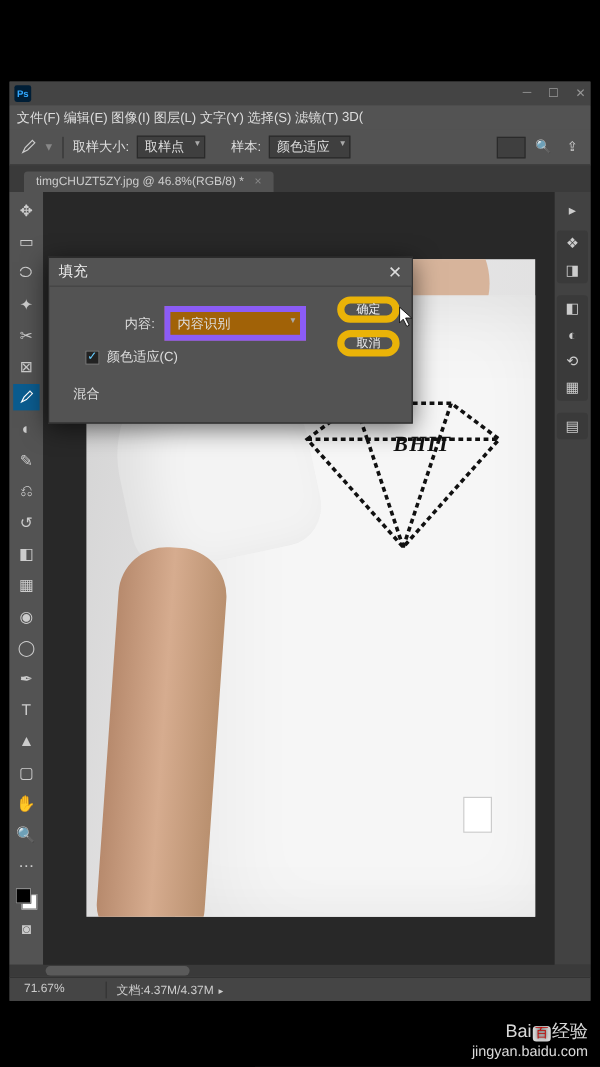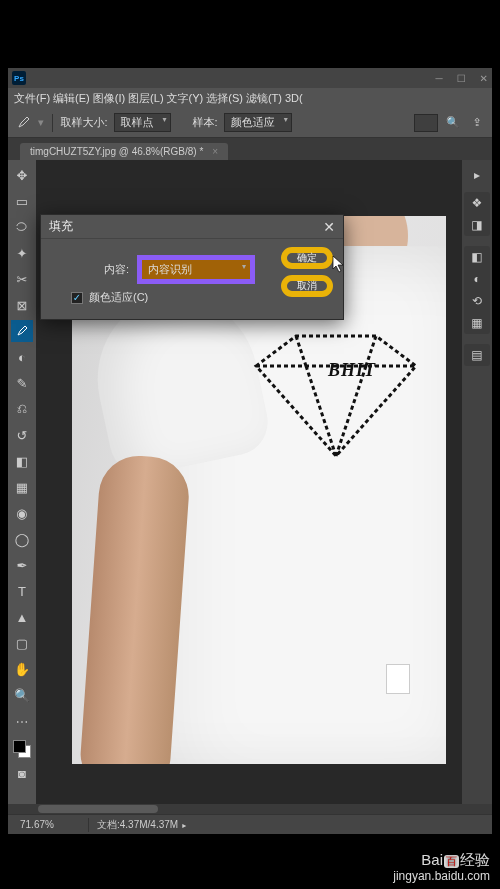--- a/index.html
+++ b/index.html
@@ -518,20 +518,21 @@
     <div class="dlg-row">
       <div class="dlg-label">内容:</div>
       <div class="dlg-dd">内容识别</div>
     </div>
 
     <div class="chk indent-sub">
       <div class="chk-box checked"></div>
       <span>颜色适应(C)</span>
     </div>
 
+    <div class="dlg-group" style="margin-top:12px">混合</div>
   </div>
 </div>
 
 <div class="cursor">
   <svg width="14" height="18" viewBox="0 0 14 18">
     <path d="M1 1 L1 14 L4 11 L7 17 L9 16 L6 10 L11 10 Z" fill="#fff" stroke="#000" stroke-width="0.7"></path>
   </svg>
 </div>
 
 <div class="watermark">

